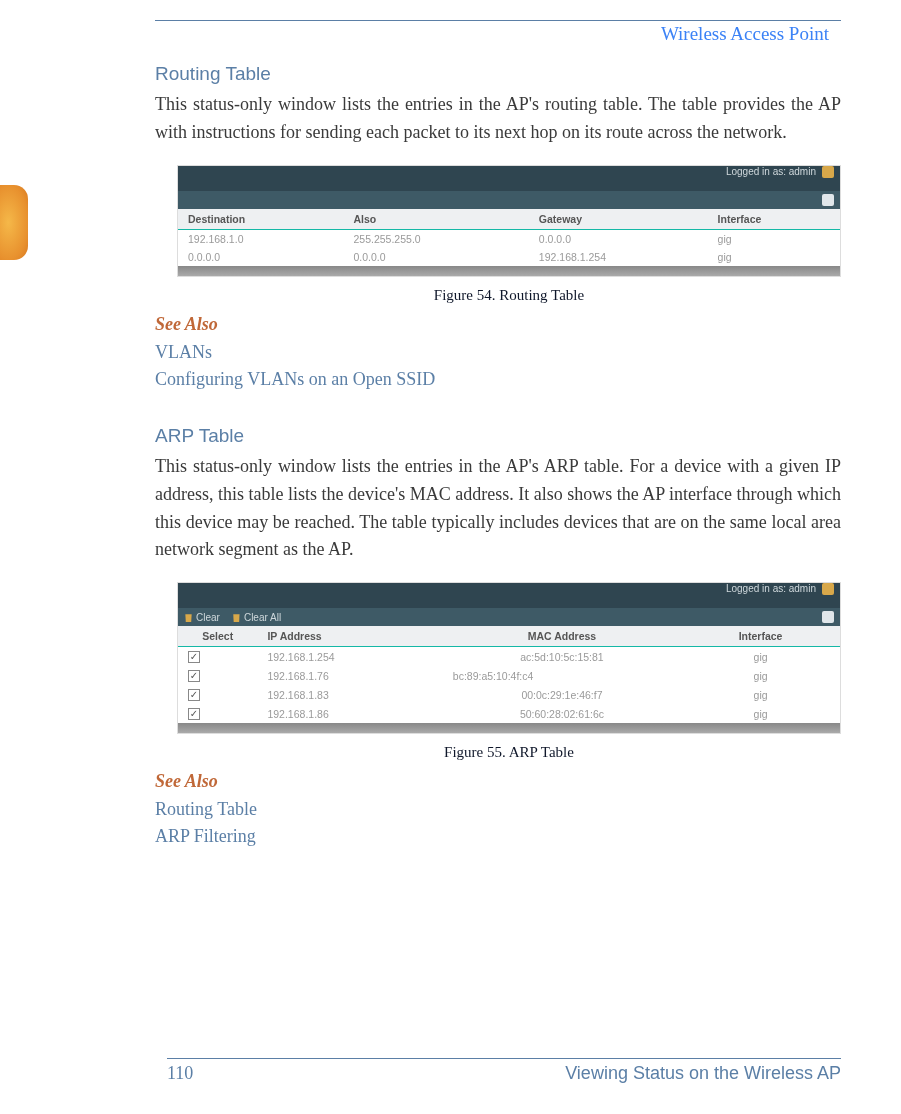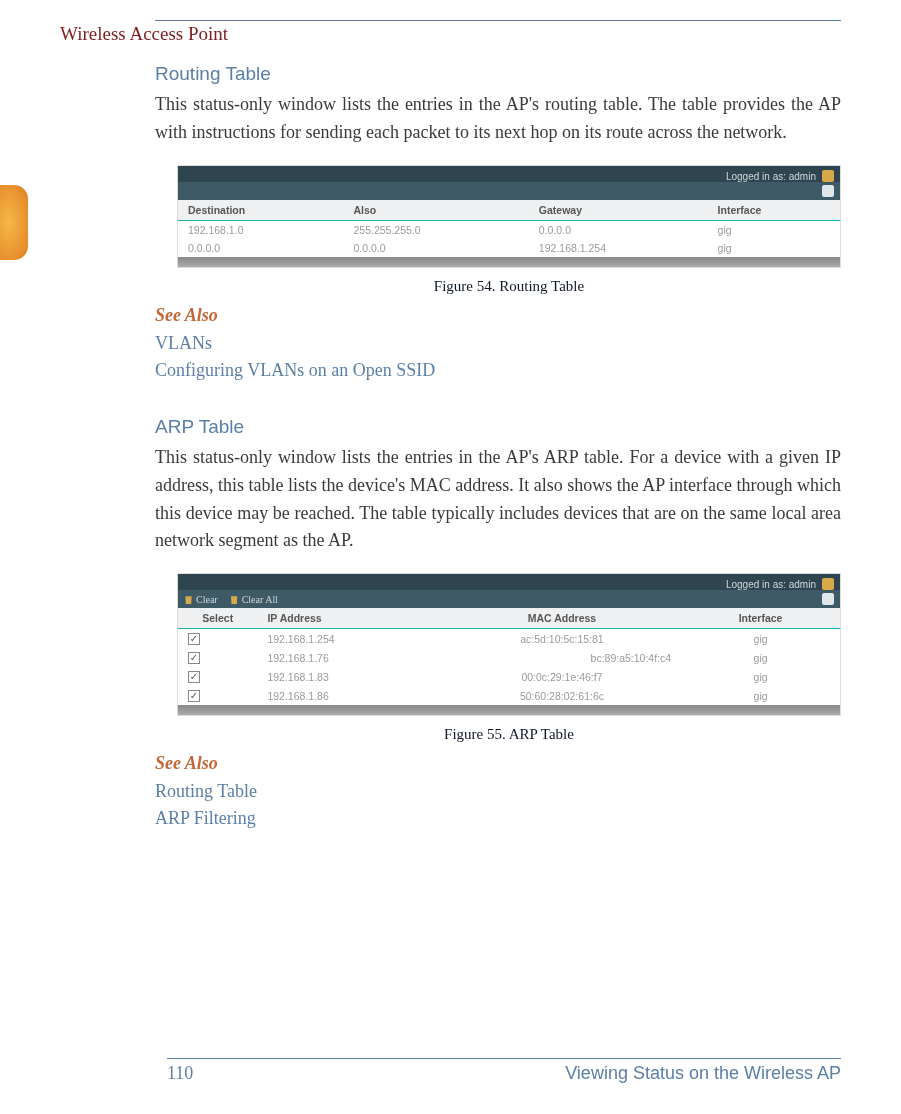--- a/index.html
+++ b/index.html
@@ -15,21 +15,22 @@
       padding: 20px 60px 20px 60px;
       position: relative;
       height: 100%;
     }
     .header-line {
       border-top: 1px solid #5b7fa6;
       margin-left: 95px;
       margin-bottom: 2px;
     }
     .header-text {
-      color: #7f1d1d;
+      text-align: right;
+      color: #3b82f6;
       font-family: Georgia, serif;
       font-size: 19px;
       margin-bottom: 18px;
       margin-right: 12px;
     }
     .side-tab {
       position: absolute;
       left: 0;
       top: 185px;
       width: 28px;
@@ -86,24 +87,24 @@
     .screenshot {
       background: #f5f5f5;
       border: 1px solid #ddd;
       font-family: Arial, Helvetica, sans-serif;
       font-size: 11px;
       overflow: hidden;
     }
     .ss-topbar {
       background: #2f4550;
       color: #cfd8dc;
-      height: 16px;
+      height: 25px;
       display: flex;
       justify-content: flex-end;
-      align-items: flex-end;
+      align-items: flex-start;
       padding: 0 6px;
       font-size: 10px;
       gap: 6px;
     }
     .ss-topbar .login-icon {
       width: 12px;
       height: 12px;
       background: #d8a84a;
       border-radius: 2px;
       display: inline-block;
@@ -187,21 +188,20 @@
       font-size: 18px;
     }
     .page-num {
       color: #5b7fa6;
       font-family: Georgia, serif;
     }
     .clear-btn {
       display: inline-flex;
       align-items: center;
       gap: 3px;
-      font-family: Liberation Serif, serif;
     }
     .trash-icon {
       width: 9px;
       height: 10px;
       background: #d8a84a;
       display: inline-block;
       clip-path: polygon(15% 20%, 85% 20%, 80% 100%, 20% 100%);
       position: relative;
     }
   </style>
@@ -297,21 +297,21 @@
           <tbody>
             <tr>
               <td class="checkbox-cell"><span class="fake-check">✓</span></td>
               <td>192.168.1.254</td>
               <td style="text-align:center">ac:5d:10:5c:15:81</td>
               <td style="text-align:center">gig</td>
             </tr>
             <tr>
               <td class="checkbox-cell"><span class="fake-check">✓</span></td>
               <td>192.168.1.76</td>
-              <td style="text-align:right">bc:89:a5:10:4f:c4</td>
+              <td style="text-align:left">bc:89:a5:10:4f:c4</td>
               <td style="text-align:center">gig</td>
             </tr>
             <tr>
               <td class="checkbox-cell"><span class="fake-check">✓</span></td>
               <td>192.168.1.83</td>
               <td style="text-align:center">00:0c:29:1e:46:f7</td>
               <td style="text-align:center">gig</td>
             </tr>
             <tr>
               <td class="checkbox-cell"><span class="fake-check">✓</span></td>

